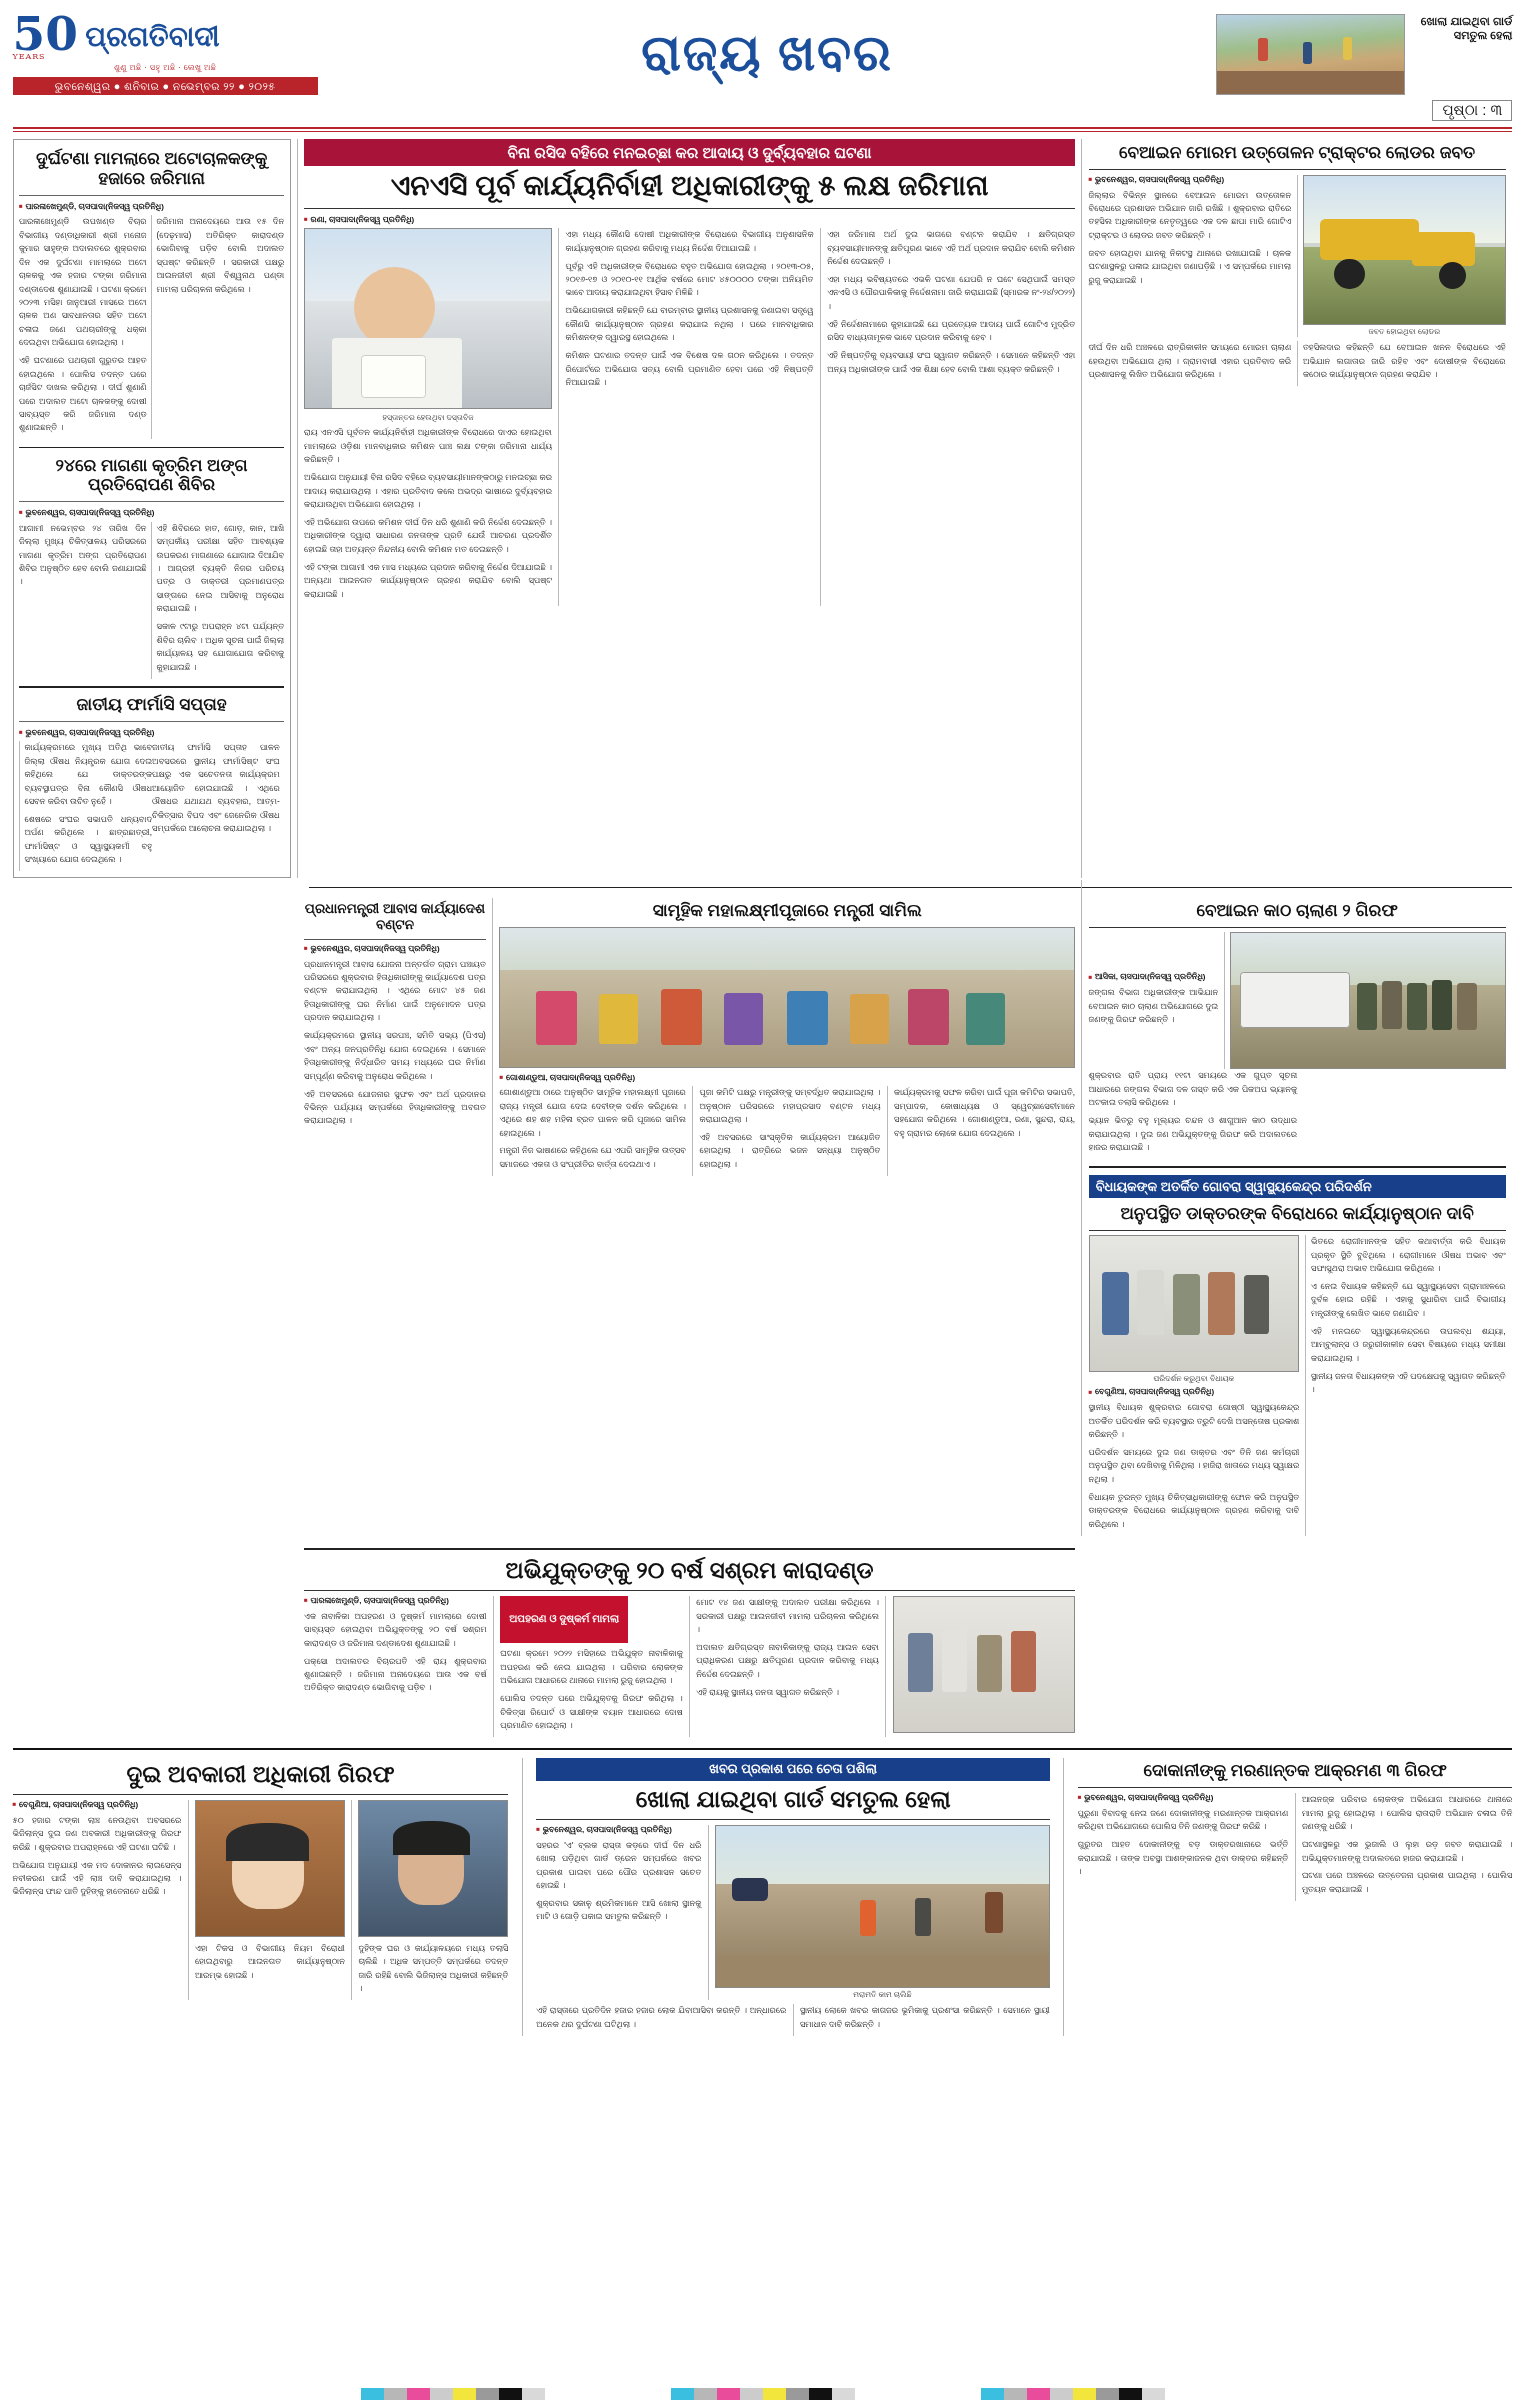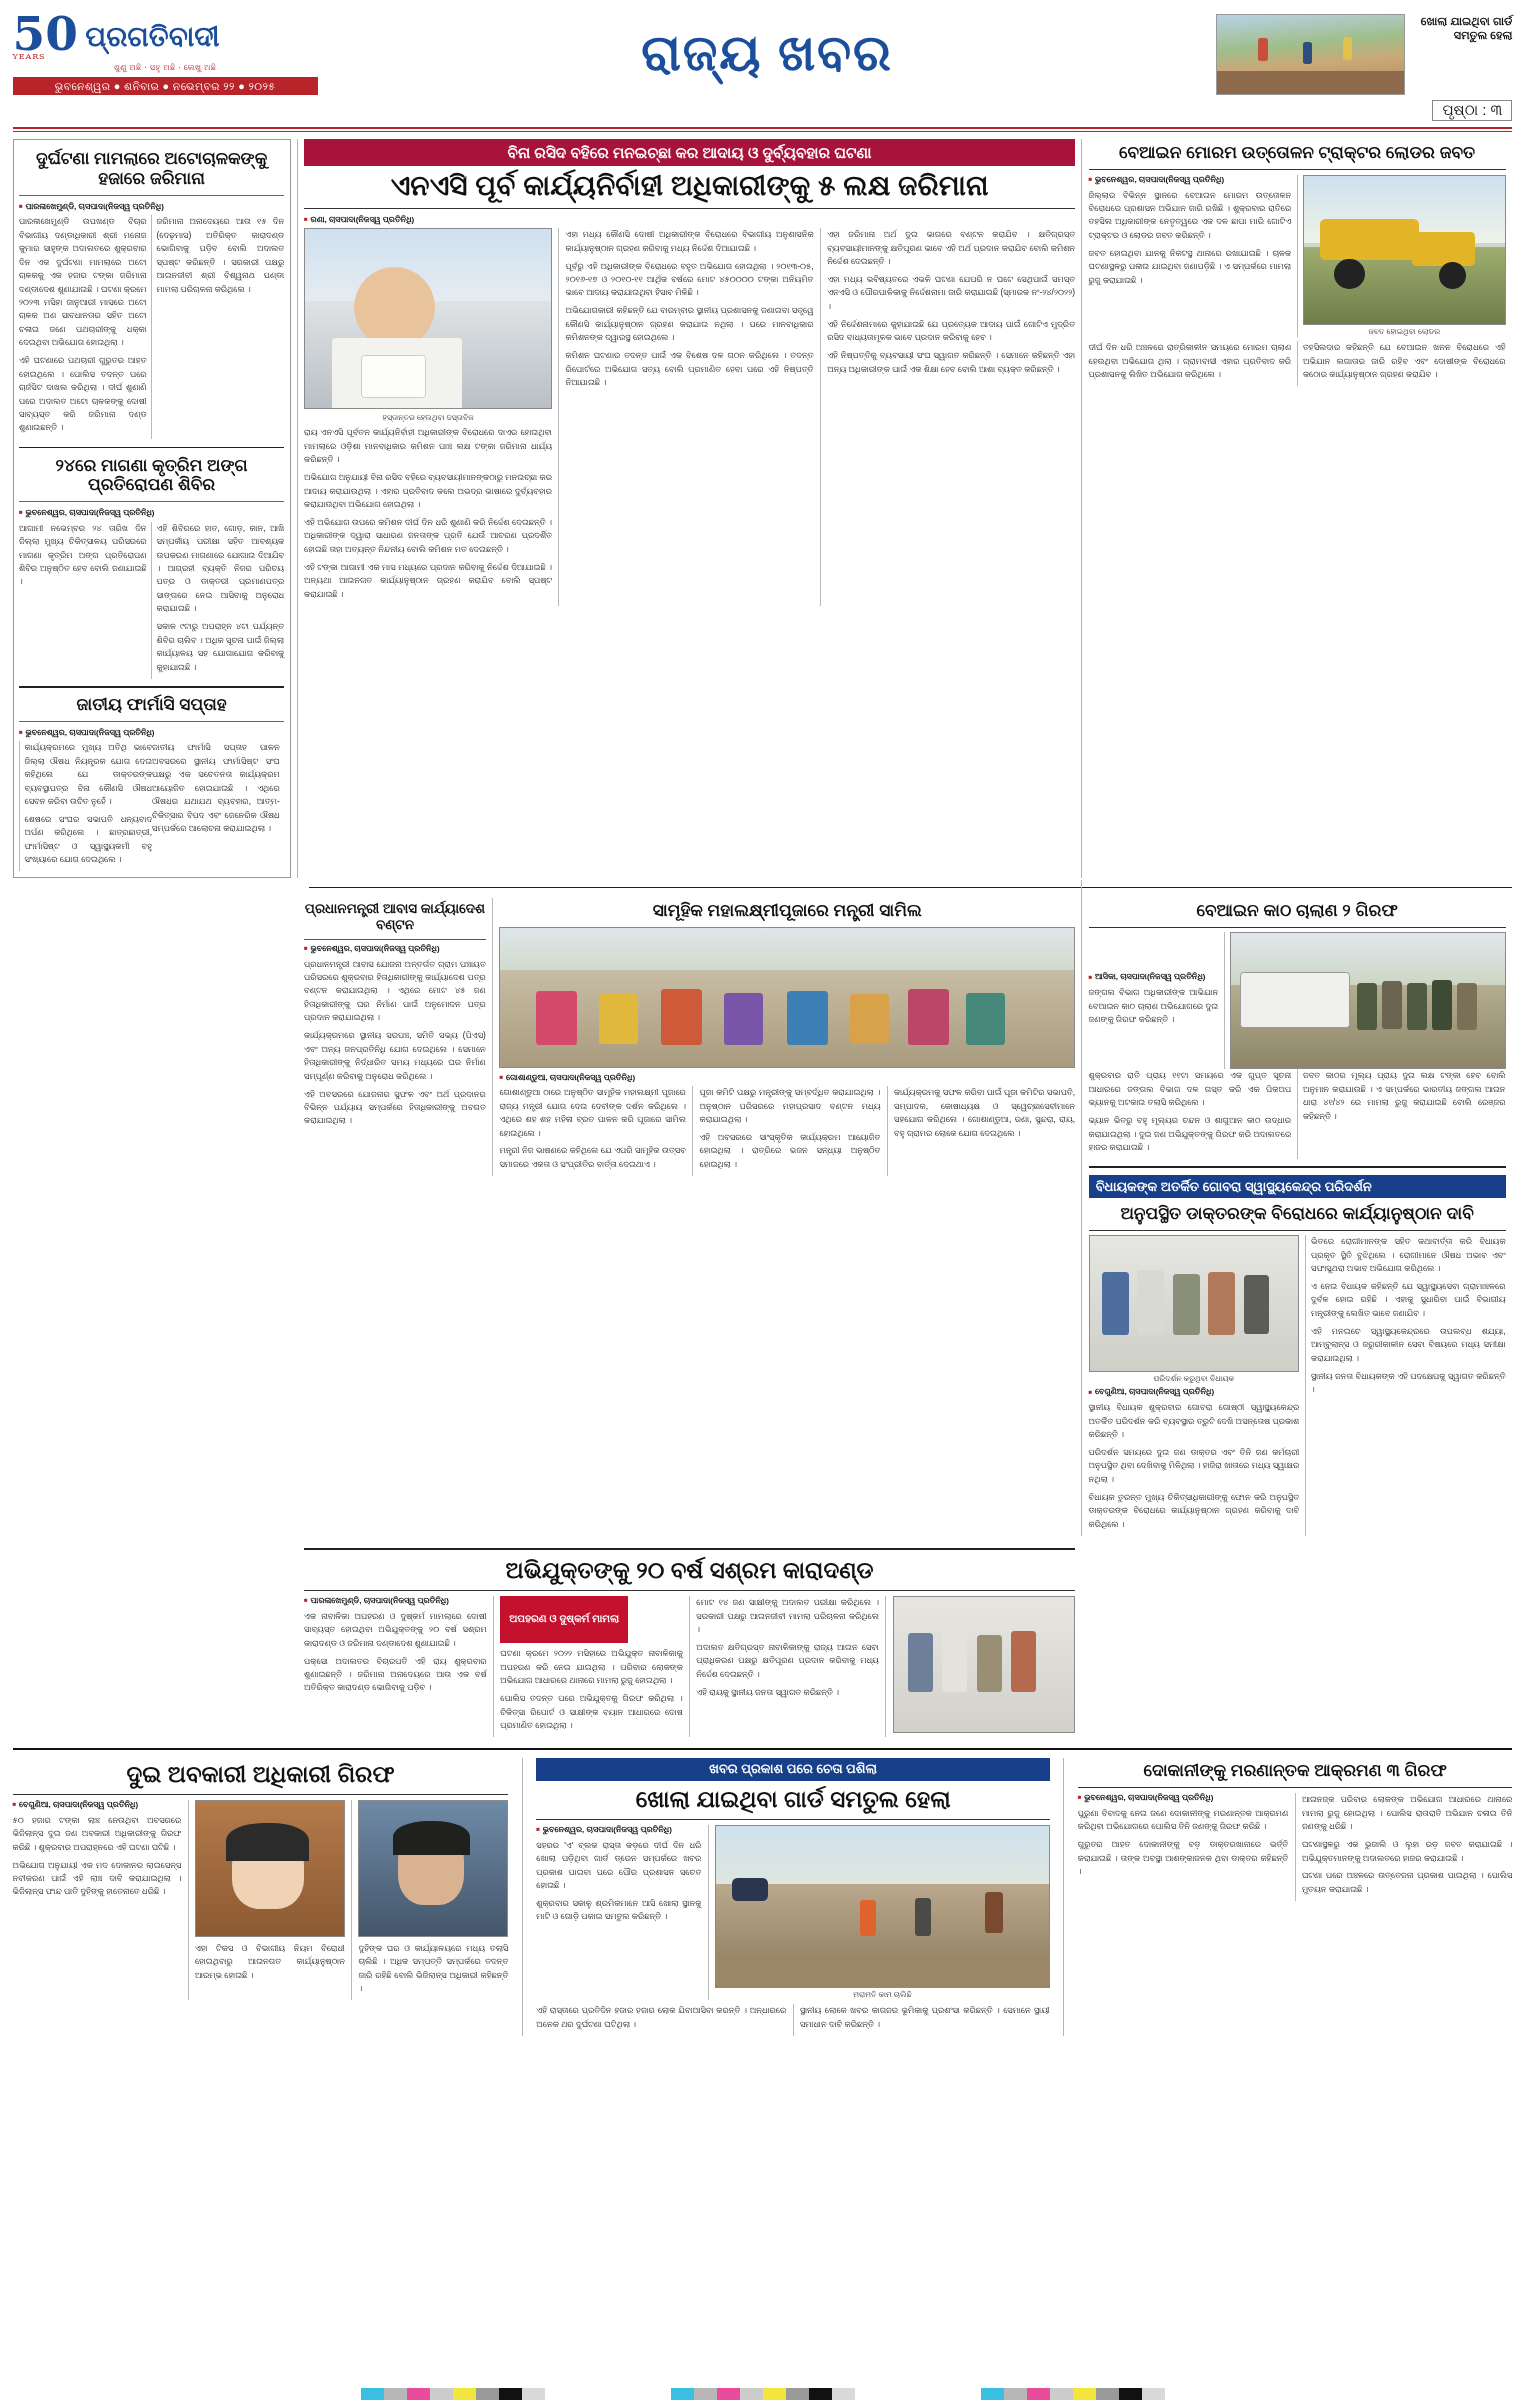--- a/index.html
+++ b/index.html
@@ -305,23 +305,20 @@
             <div class="blob" style="left:201px;top:47px;width:20px;height:50px;background:#3e4a35;"></div>
             <div class="blob" style="left:226px;top:50px;width:20px;height:47px;background:#7b6f58;"></div>
           </div>
         </div>
       </div>
       <div class="flexrow" style="margin-top:0;">
         <div class="col-text" style="width:50%;padding-right:5.4px;">
           <p>ଶୁକ୍ରବାର ରାତି ପ୍ରାୟ ୧୧ଟା ସମୟରେ ଏକ ଗୁପ୍ତ ସୂଚନା ଆଧାରରେ ଜଙ୍ଗଲ ବିଭାଗ ଦଳ ଗସ୍ତ କରି ଏକ ପିକଅପ ଭ୍ୟାନକୁ ଅଟକାଇ ତଲାସି କରିଥିଲେ ।</p>
           <p>ଭ୍ୟାନ ଭିତରୁ ବହୁ ମୂଲ୍ୟର ଚନ୍ଦନ ଓ ଶାଗୁଆନ କାଠ ଉଦ୍ଧାର କରାଯାଇଥିଲା । ଦୁଇ ଜଣ ଅଭିଯୁକ୍ତଙ୍କୁ ଗିରଫ କରି ଅଦାଲତରେ ହାଜର କରାଯାଇଛି ।</p>
         </div>
-        <div class="col-text colsep" style="width:50%;padding-left:5.4px;">
-          <p>ଜବତ କାଠର ମୂଲ୍ୟ ପ୍ରାୟ ଦୁଇ ଲକ୍ଷ ଟଙ୍କା ହେବ ବୋଲି ଅନୁମାନ କରାଯାଉଛି । ଏ ସମ୍ପର୍କରେ ଭାରତୀୟ ଜଙ୍ଗଲ ଆଇନ ଧାରା ୪୧/୪୨ ରେ ମାମଲା ରୁଜୁ କରାଯାଇଛି ବୋଲି ରେଞ୍ଜର କହିଛନ୍ତି ।</p>
-        </div>
       </div>
 
       <div class="hr-dark"></div>
       <div class="blue-strip">ବିଧାୟକଙ୍କ ଅତର୍କିତ ଗୋବରା ସ୍ୱାସ୍ଥ୍ୟକେନ୍ଦ୍ର ପରିଦର୍ଶନ</div>
       <div class="hl hl-sm" style="margin-top:5.4px;">ଅନୁପସ୍ଥିତ ଡାକ୍ତରଙ୍କ ବିରୋଧରେ କାର୍ଯ୍ୟାନୁଷ୍ଠାନ ଦାବି</div>
       <div style="height:0.9px;background:#333;margin-bottom:4.5px;"></div>
       <div class="flexrow">
         <div style="width:52%;padding-right:5.4px;">
           <div class="photo" style="height:135px;">
             <div class="ph-sky" style="height:100%;background:linear-gradient(#e6e6e2,#cfcfc8);"></div>

